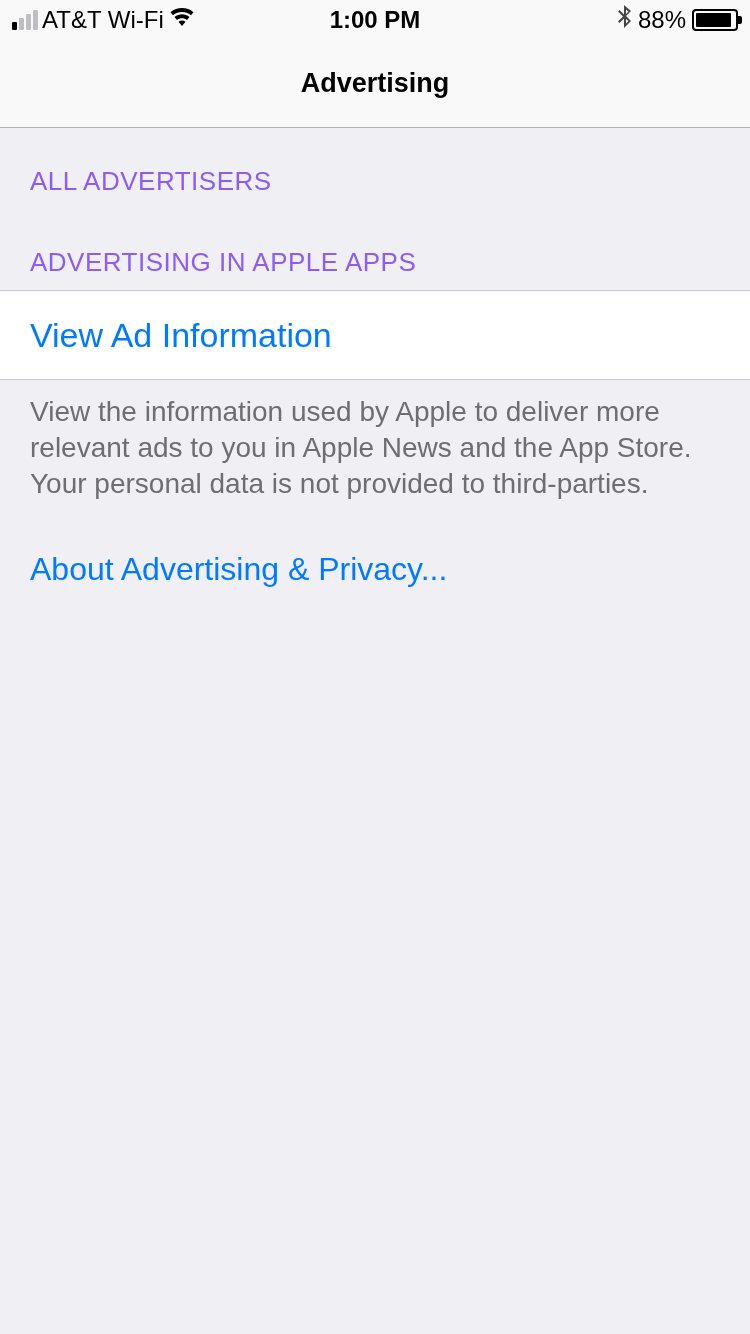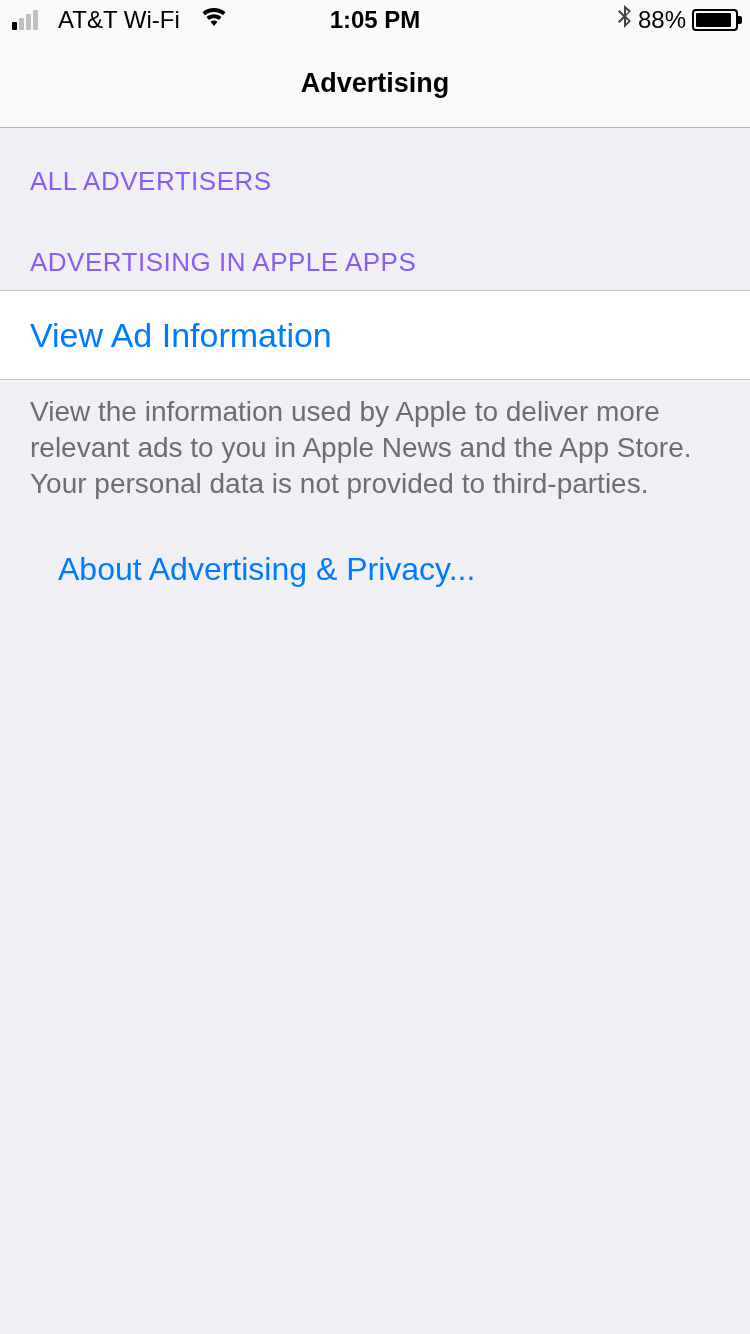--- a/index.html
+++ b/index.html
@@ -20,21 +20,21 @@
       display: flex;
       align-items: center;
       justify-content: space-between;
       padding: 0 12px;
       background: #f9f9f9;
       font-size: 24px;
     }
     .status-left {
       display: flex;
       align-items: center;
-      gap: 16px;
+      gap: 0;
     }
     .signal-bars {
       display: flex;
       align-items: flex-end;
       gap: 2px;
       height: 20px;
     }
     .signal-bars span {
       width: 5px;
       background: #bfbfc3;
@@ -165,42 +165,41 @@
       padding: 14px 30px 10px 30px;
       font-size: 28px;
       line-height: 1.28;
       color: #6d6d72;
     }
     .footer-link {
       padding: 40px 30px 10px 30px;
       font-size: 32px;
       color: #007aff;
       cursor: pointer;
-      margin-left: 28px;
     }
   </style>
 </head>
 <body>
 
 <div class="status-bar">
   <div class="status-left">
     <div class="signal-bars">
       <span></span>
         <span></span>
         <span></span>
         <span></span>
     </div>
     <span class="carrier">AT&amp;T Wi-Fi</span>
     <span class="wifi-icon">
       <svg width="28" height="20" viewBox="0 0 28 20">
           <path d="M14 19 L10.5 14.8 C12.6 13.2 15.4 13.2 17.5 14.8 Z M6.5 10 C10.8 6.4 17.2 6.4 21.5 10 L19 13 C16 10.6 12 10.6 9 13 Z M2.5 5.2 C9 -0.4 19 -0.4 25.5 5.2 L23 8.2 C17.8 3.8 10.2 3.8 5 8.2 Z" fill="#000"></path>
         </svg>
     </span>
   </div>
-  <span class="status-time">1:05 PM</span>
+  <span class="status-time">1:00 PM</span>
   <div class="status-right">
     <span class="bluetooth-icon">
       <svg width="14" height="24" viewBox="0 0 14 24">
           <path d="M6 0 L13 6 L8 11 L13 16 L6 23 L6 13.5 L1.5 18 L0 16.5 L5 11.5 L0 6.5 L1.5 5 L6 9.5 Z M8 4.5 L8 9 L10.5 6.5 Z M8 14 L8 18.5 L10.5 16 Z" fill="#444"></path>
         </svg>
     </span>
     <span class="battery-pct">88%</span>
     <span class="battery-icon">
         <span class="battery-fill"></span>
       </span>

